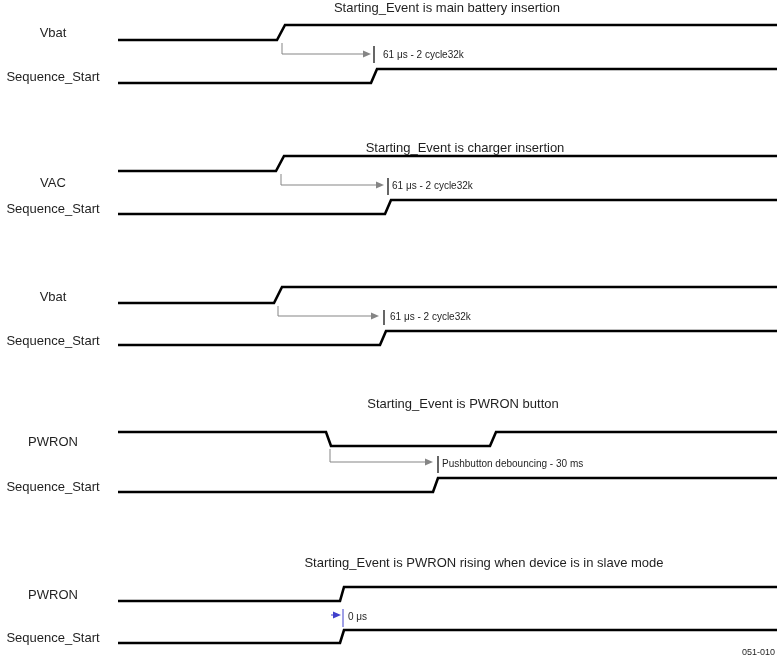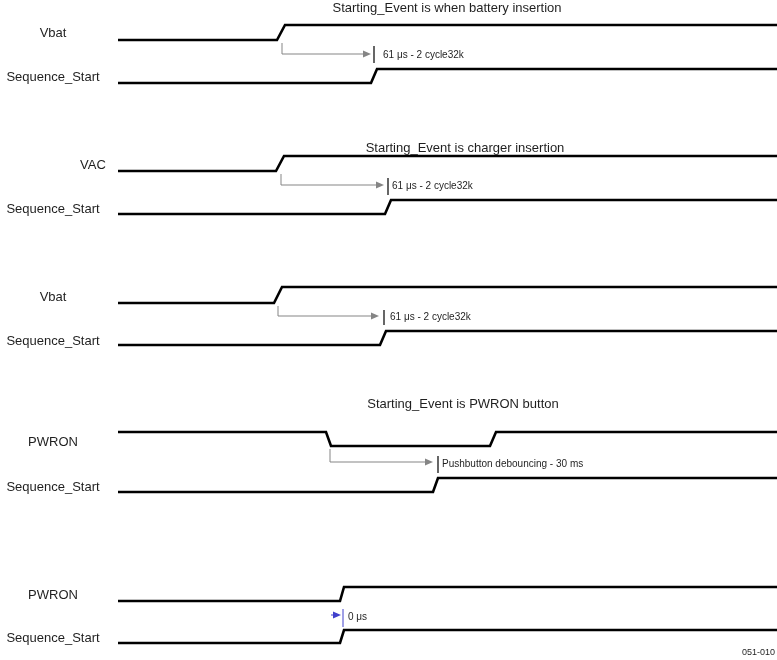--- a/index.html
+++ b/index.html
@@ -84,37 +84,38 @@
     <polygon class="dimhead" points="433,462 425,458.5 425,465.5"></polygon>
     <path class="tick" d="M438 456 V473"></path>
 
     <path class="sig" d="M118 601 H340 L344 587 H777"></path>
     <path class="sig" d="M118 643 H340 L344 630 H777"></path>
     <path class="dim blue" d="M331 615 H334"></path>
     <polygon class="bluehead" points="341,615 333,611.5 333,618.5"></polygon>
     <path class="dim blue" d="M343 609 V627"></path>
   </svg>
 
-  <div class="title" style="left:447px; top:0px;">Starting_Event is when battery insertion</div>
+  <div class="title" style="left:447px; top:0px;">Starting_Event is main battery insertion</div>
   <div class="siglabel" style="top:25px;">Vbat</div>
   <div class="siglabel" style="top:69px;">Sequence_Start</div>
   <div class="ann" style="left:383px; top:47px;">61 μs - 2 cycle32k</div>
 
   <div class="title" style="left:465px; top:140px;">Starting_Event is charger insertion</div>
-  <div class="siglabel" style="top:157px;margin-left:40px;">VAC</div>
+  <div class="siglabel" style="top:175px;">VAC</div>
   <div class="siglabel" style="top:201px;">Sequence_Start</div>
   <div class="ann" style="left:392px; top:178px;">61 μs - 2 cycle32k</div>
 
   <div class="siglabel" style="top:289px;">Vbat</div>
   <div class="siglabel" style="top:333px;">Sequence_Start</div>
   <div class="ann" style="left:390px; top:309px;">61 μs - 2 cycle32k</div>
 
   <div class="title" style="left:463px; top:396px;">Starting_Event is PWRON button</div>
   <div class="siglabel" style="top:434px;">PWRON</div>
   <div class="siglabel" style="top:479px;">Sequence_Start</div>
   <div class="ann" style="left:442px; top:456px;">Pushbutton debouncing - 30 ms</div>
 
+  <div class="title" style="left:484px; top:555px;">Starting_Event is PWRON rising when device is in slave mode</div>
   <div class="siglabel" style="top:587px;">PWRON</div>
   <div class="siglabel" style="top:630px;">Sequence_Start</div>
   <div class="ann" style="left:348px; top:609px;">0 μs</div>
 
   <div class="figid">051-010</div>
 </div>
 
 </body></html>

